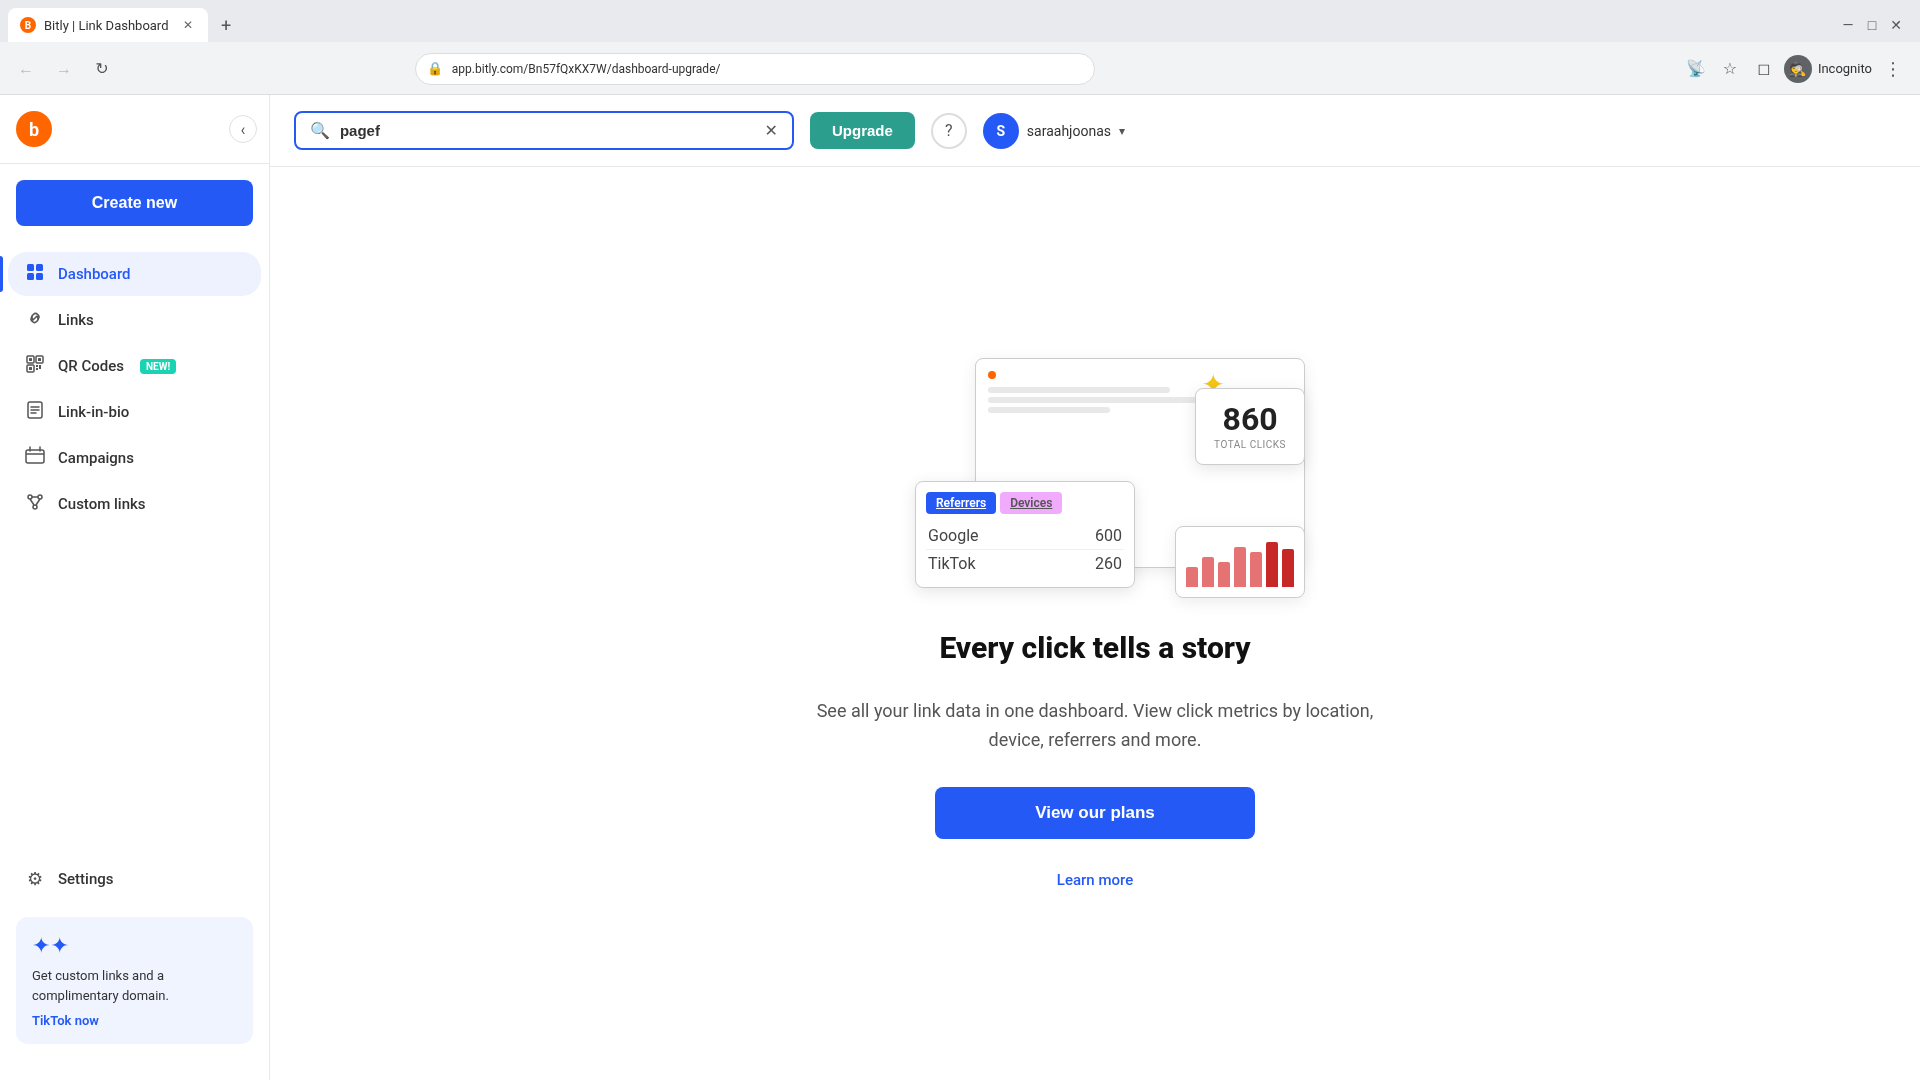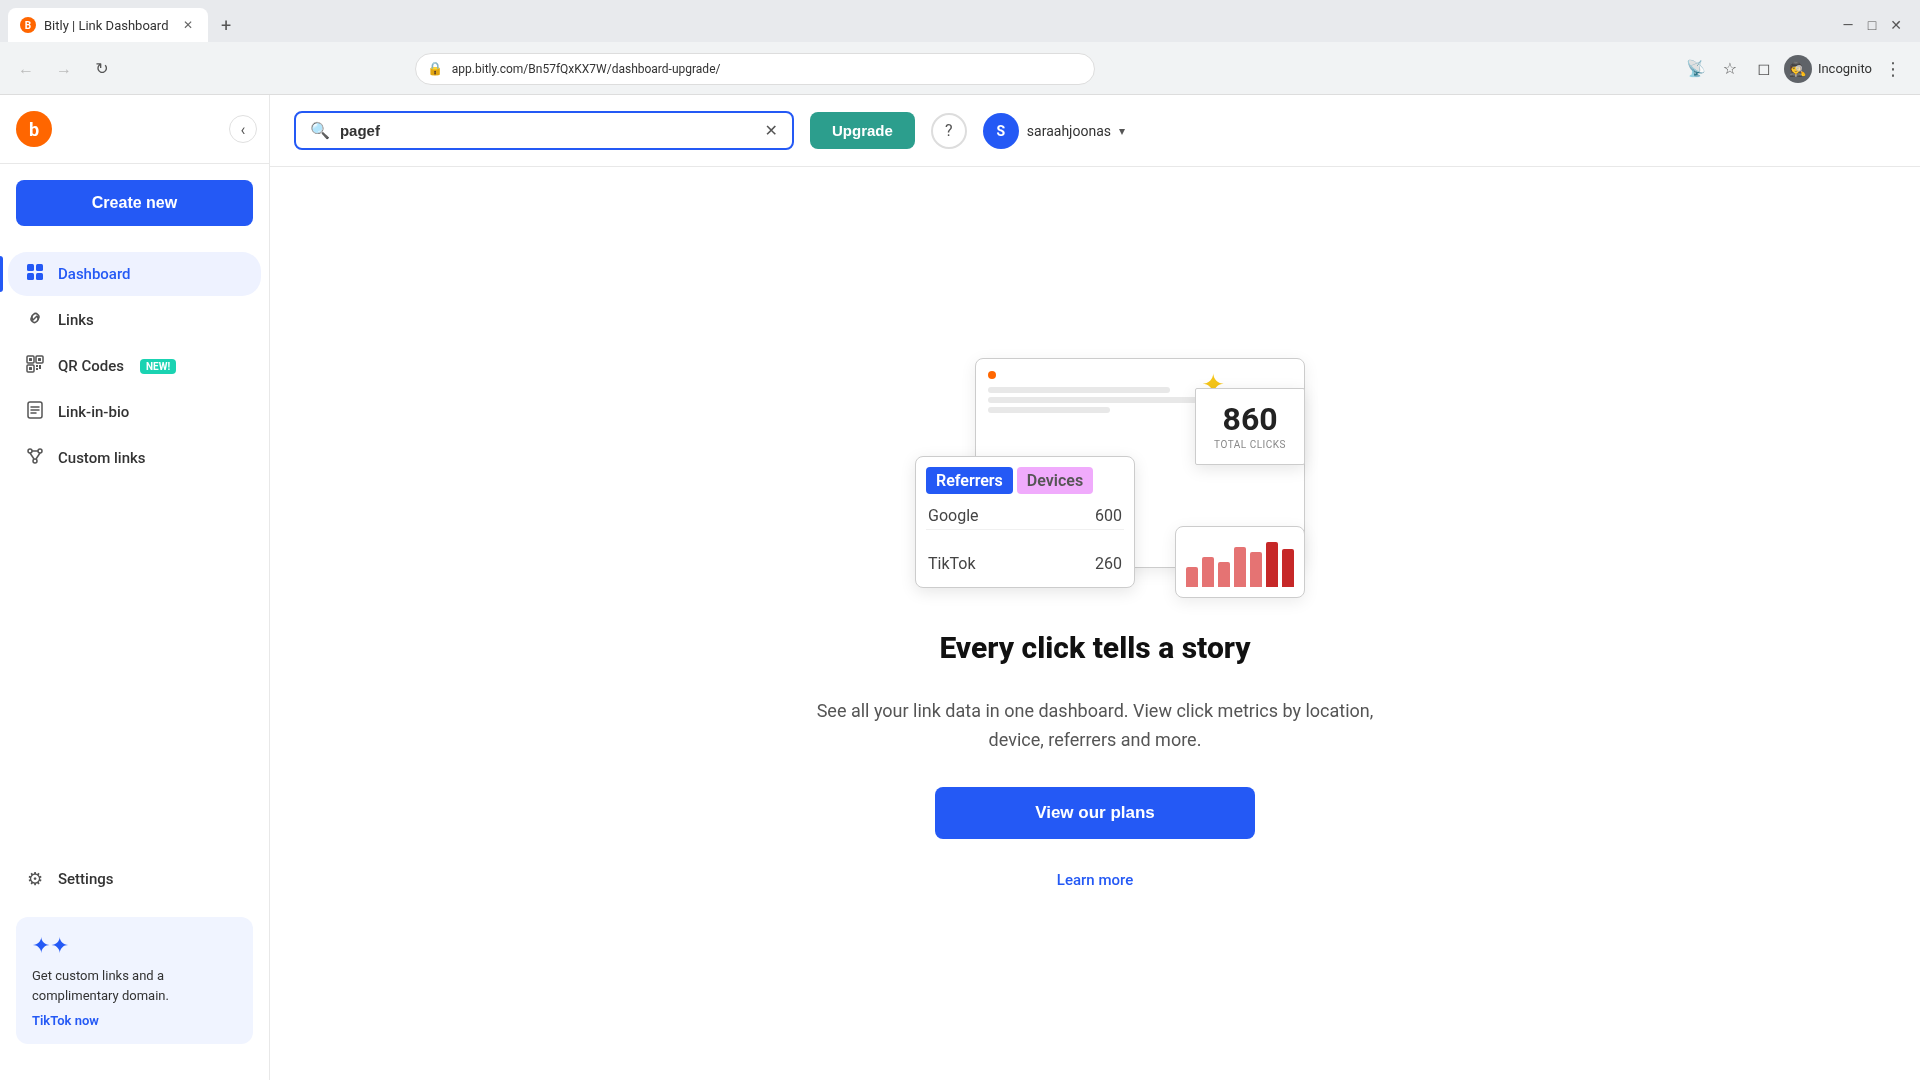--- a/index.html
+++ b/index.html
@@ -401,21 +401,21 @@
       border-radius: 3px;
       background: #e8e8e8;
     }
 
     .stats-card {
       position: absolute;
       top: 30px;
       right: 0;
       background: #fff;
       border: 1.5px solid #ccc;
-      border-radius: 2px;
+      border-radius: 8px;
       padding: 14px 18px;
       box-shadow: 0 4px 16px rgba(0,0,0,0.1);
       text-align: center;
     }
     .stats-number {
       font-size: 32px;
       font-weight: 700;
       color: #222;
       line-height: 1;
     }
@@ -439,41 +439,42 @@
       box-shadow: 0 4px 16px rgba(0,0,0,0.1);
     }
     .referrers-tabs {
       display: flex;
       gap: 4px;
       margin-bottom: 8px;
     }
     .ref-tab {
       padding: 4px 10px;
       border-radius: 4px;
-      font-size: 16px;
+      font-size: 12px;
       font-weight: 600;
       cursor: pointer;
+      text-decoration: underline;
     }
     .ref-tab.active {
       background: #2459f5;
       color: #fff;
     }
     .ref-tab.inactive {
       background: #f0abfc;
       color: #555;
     }
     .ref-row {
       display: flex;
       justify-content: space-between;
       padding: 4px 2px;
       font-size: 16px;
       color: #444;
       border-bottom: 1px solid #f0f0f0;
     }
-    .ref-row:last-child { border-bottom: none; margin-top: 20px; }
+    .ref-row:last-child { border-bottom: none; }
 
     .bar-chart-card {
       position: absolute;
       bottom: 0;
       right: 0;
       background: #fff;
       border: 1.5px solid #ccc;
       border-radius: 8px;
       padding: 10px;
       box-shadow: 0 4px 16px rgba(0,0,0,0.08);
@@ -640,20 +641,33 @@
               <line x1="6" y1="13" x2="11" y2="13" stroke="#555" stroke-width="1.5" stroke-linecap="round"></line>
             </svg>
           </span>
           <span>Link-in-bio</span>
         </div>
       </li>
       <li class="nav-item-wrapper">
         <div class="nav-item">
           <span class="nav-icon">
             <svg width="20" height="20" viewBox="0 0 20 20" fill="none">
+              <rect x="1" y="4" width="18" height="13" rx="2" stroke="#555" stroke-width="1.5"></rect>
+              <line x1="1" y1="8" x2="19" y2="8" stroke="#555" stroke-width="1.5"></line>
+              <line x1="5" y1="1" x2="5" y2="5" stroke="#555" stroke-width="1.5" stroke-linecap="round"></line>
+              <line x1="15" y1="1" x2="15" y2="5" stroke="#555" stroke-width="1.5" stroke-linecap="round"></line>
+            </svg>
+          </span>
+          <span>Campaigns</span>
+        </div>
+      </li>
+      <li class="nav-item-wrapper">
+        <div class="nav-item">
+          <span class="nav-icon">
+            <svg width="20" height="20" viewBox="0 0 20 20" fill="none">
               <circle cx="5" cy="5" r="2" stroke="#555" stroke-width="1.5"></circle>
               <circle cx="15" cy="5" r="2" stroke="#555" stroke-width="1.5"></circle>
               <circle cx="10" cy="15" r="2" stroke="#555" stroke-width="1.5"></circle>
               <line x1="7" y1="5" x2="13" y2="5" stroke="#555" stroke-width="1.5"></line>
               <line x1="5" y1="7" x2="9" y2="13" stroke="#555" stroke-width="1.5"></line>
               <line x1="15" y1="7" x2="11" y2="13" stroke="#555" stroke-width="1.5"></line>
             </svg>
           </span>
           <span>Custom links</span>
         </div>

